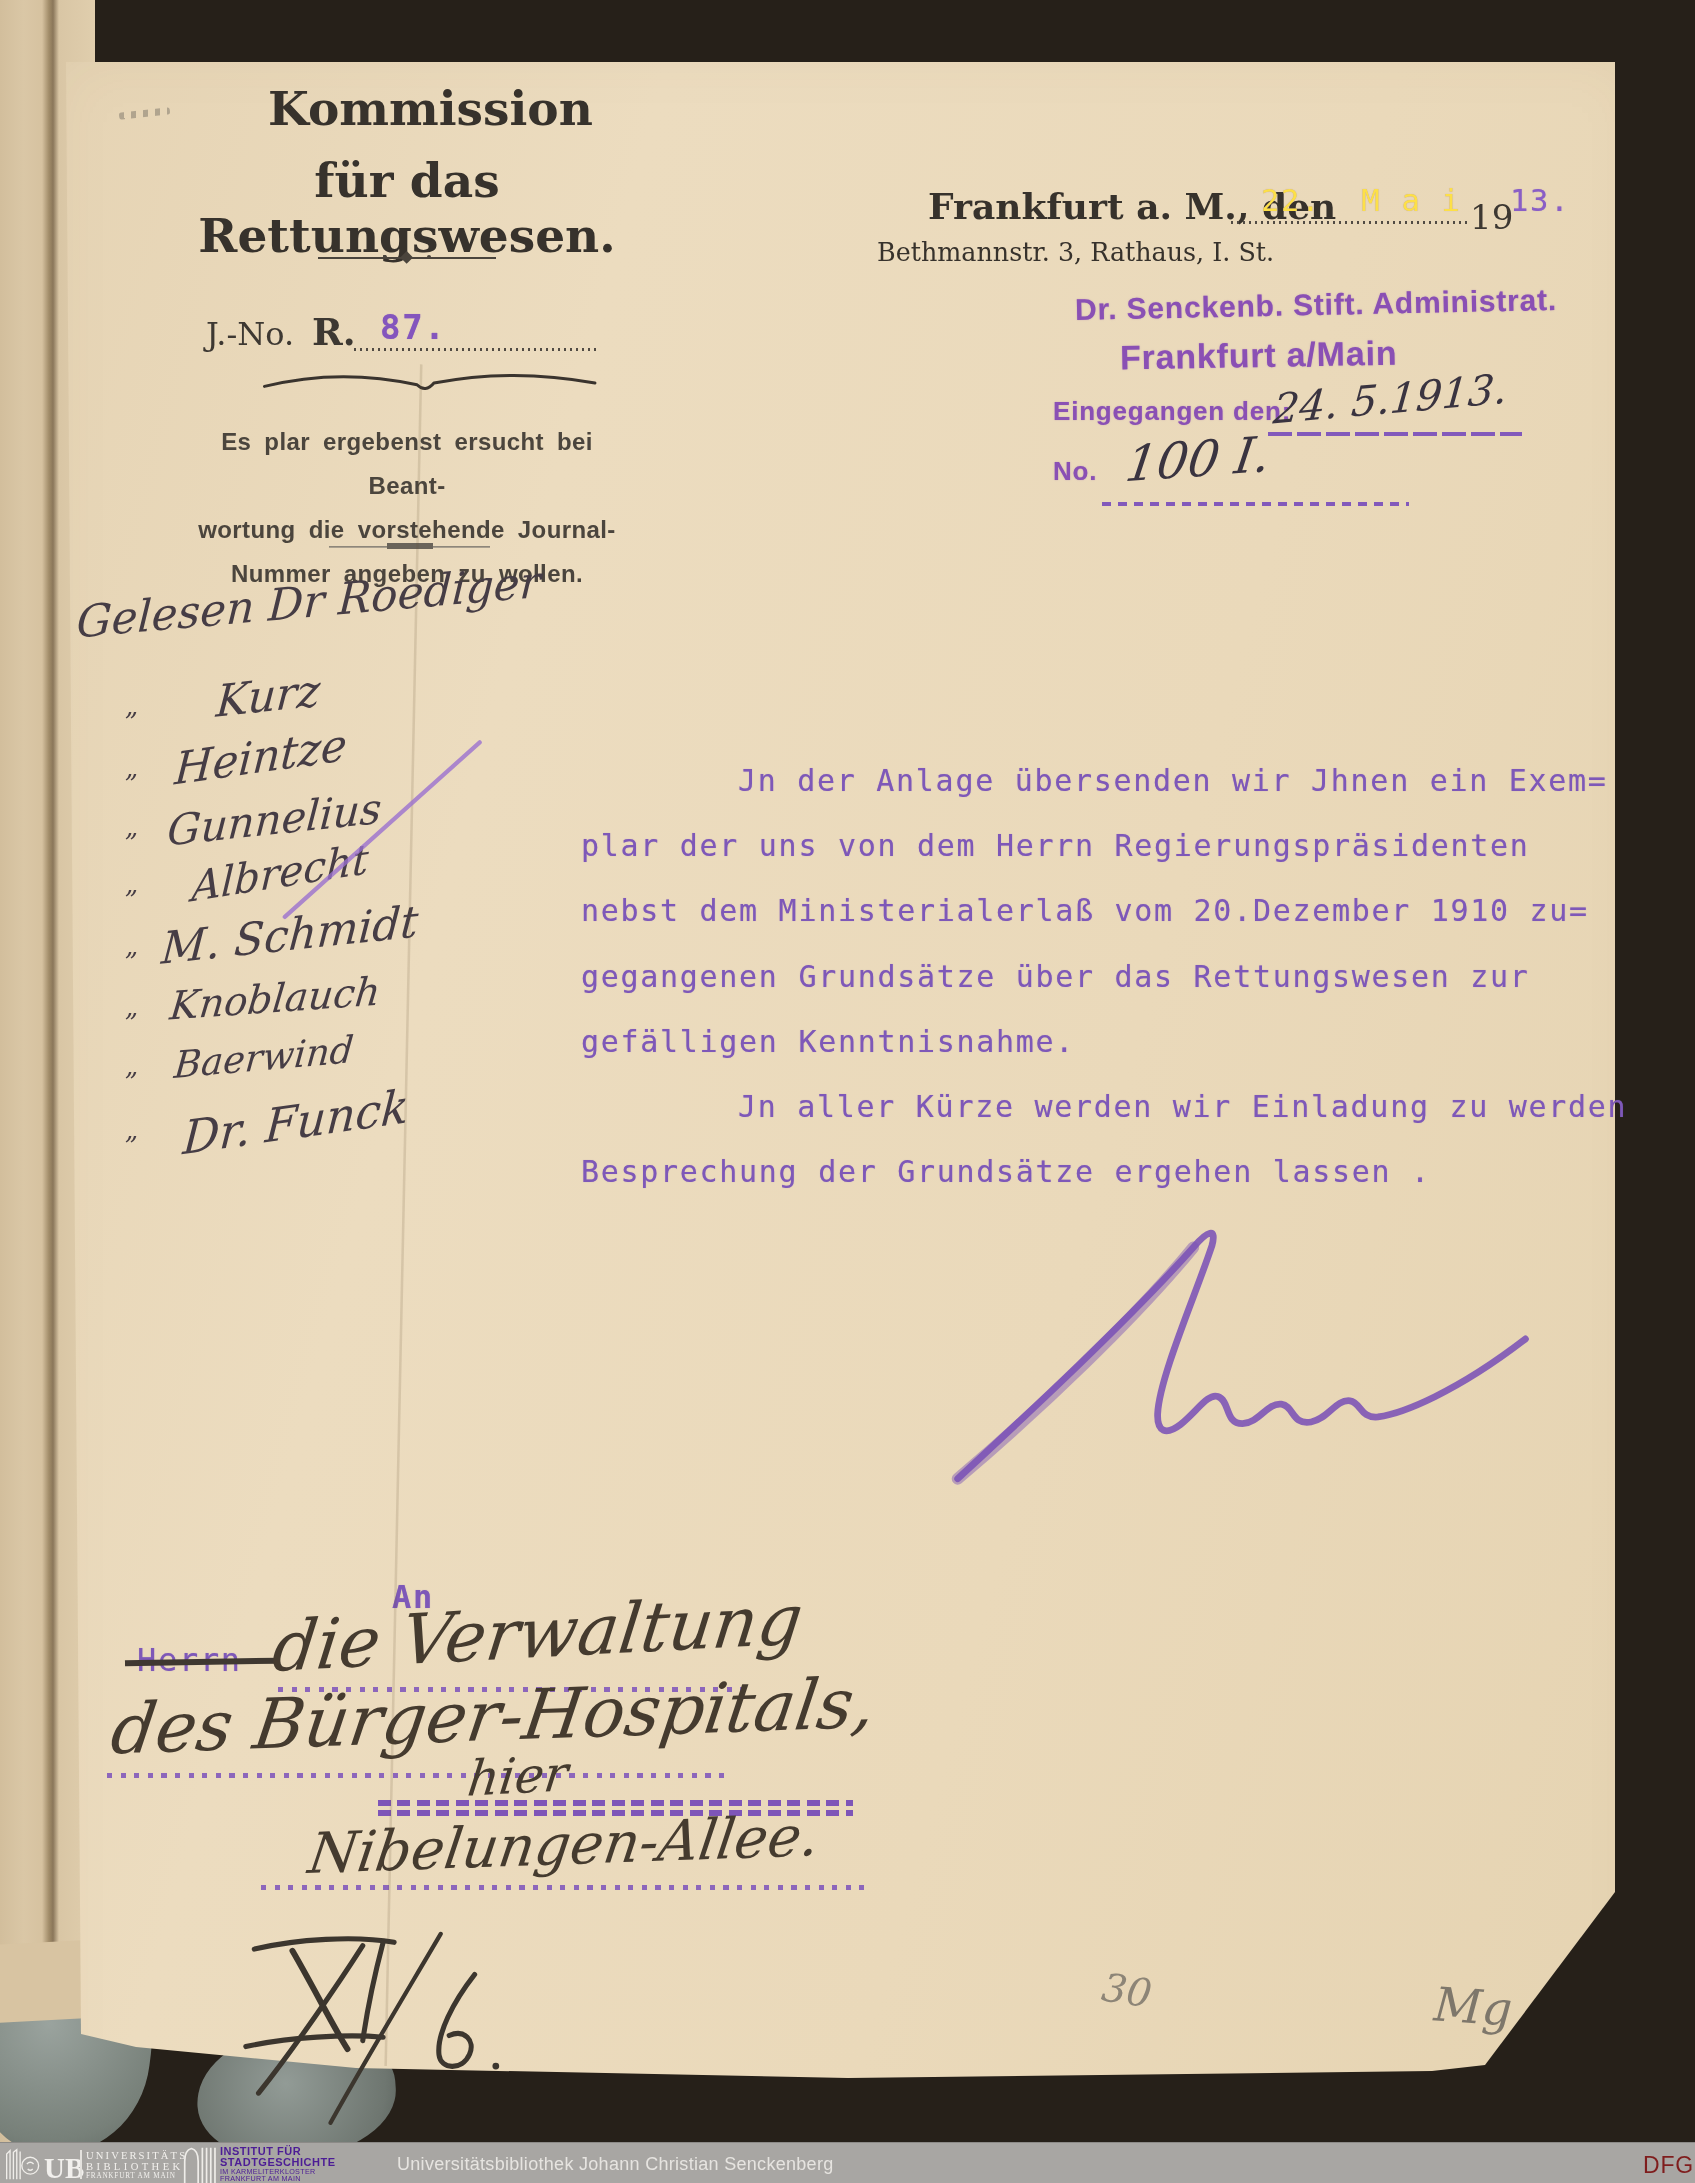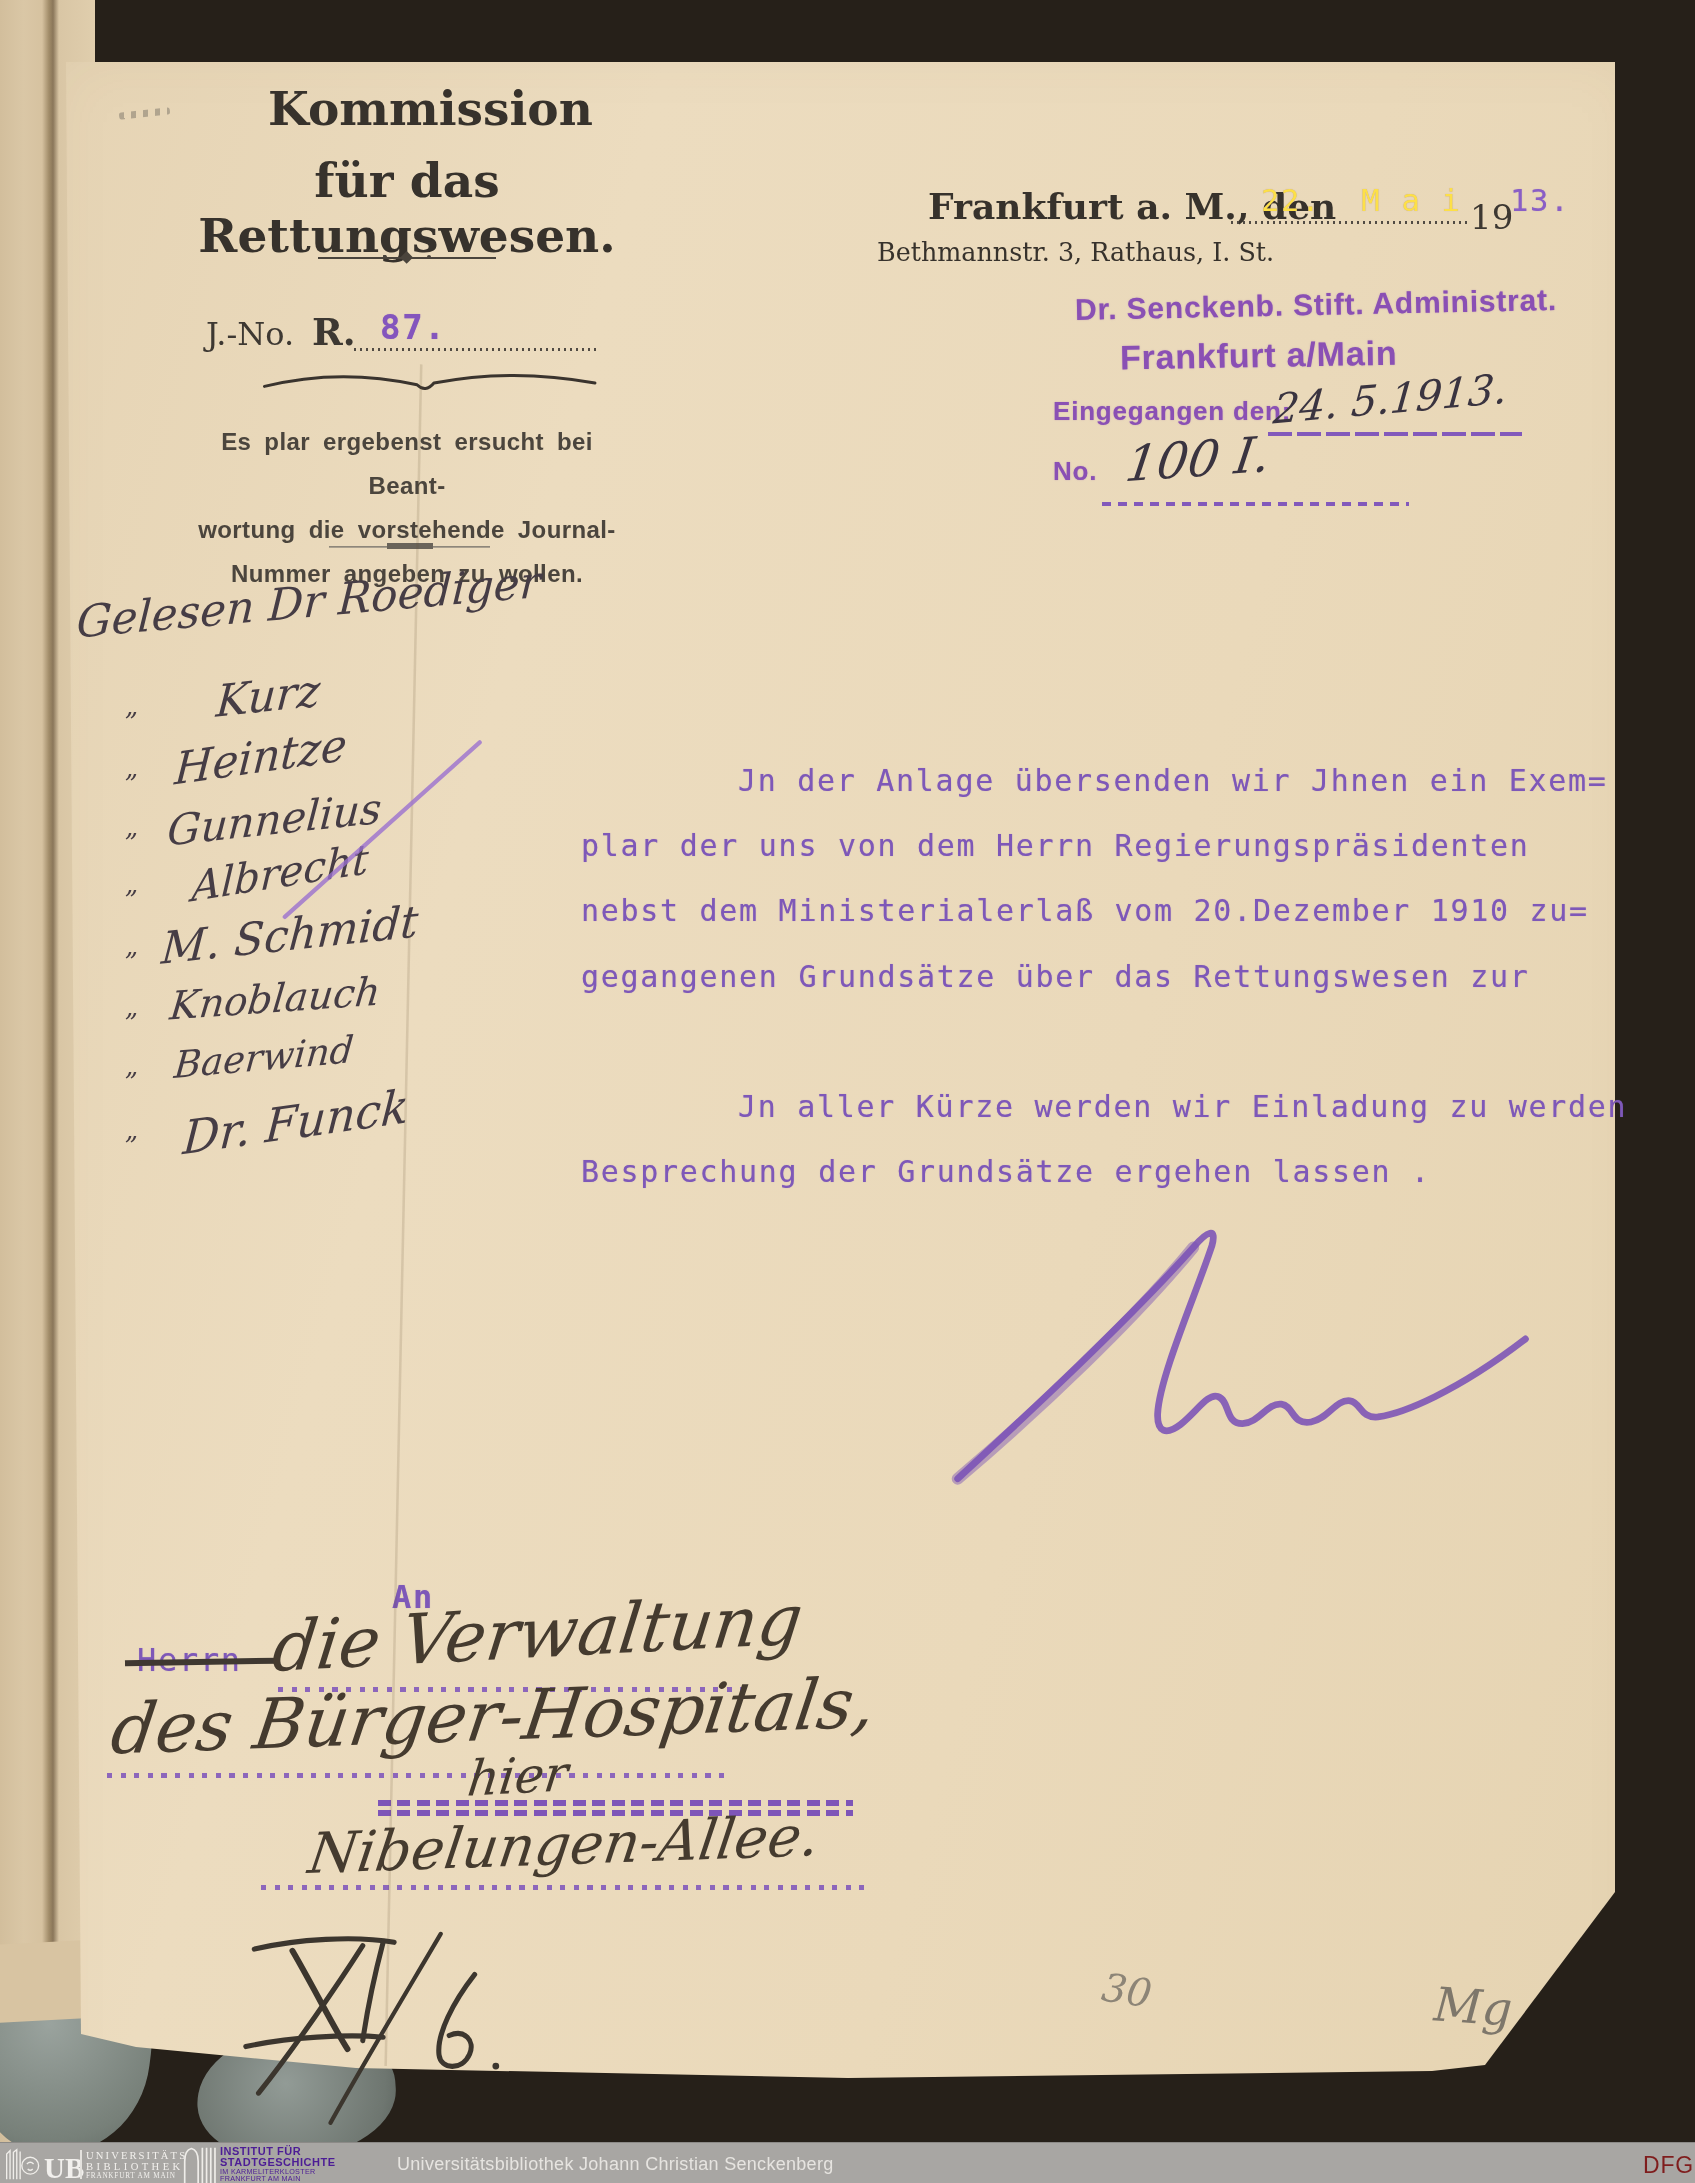--- a/index.html
+++ b/index.html
@@ -123,20 +123,21 @@
   <div class="abs hand" style="left:191px;top:849px;font-size:41px;transform:rotate(-9deg) skewX(-12deg);">Albrecht</div>
   <div class="abs hand" style="left:161px;top:909px;font-size:44px;transform:rotate(-6deg) skewX(-10deg);">M. Schmidt</div>
   <div class="abs hand" style="left:170px;top:976px;font-size:39px;transform:rotate(-4deg) skewX(-10deg);">Knoblauch</div>
   <div class="abs hand" style="left:174px;top:1036px;font-size:37px;transform:rotate(-5deg) skewX(-10deg);">Baerwind</div>
   <div class="abs hand" style="left:182px;top:1095px;font-size:46px;transform:rotate(-8deg) skewX(-12deg);">Dr. Funck</div>
 
   <div class="abs typed" style="left:581px;top:763px;font-size:30px;padding-left:157px;">Jn der Anlage übersenden wir Jhnen ein Exem=</div>
   <div class="abs typed" style="left:581px;top:828px;font-size:30px;">plar der uns von dem Herrn Regierungspräsidenten</div>
   <div class="abs typed" style="left:581px;top:893px;font-size:30px;">nebst dem Ministerialerlaß vom 20.Dezember 1910 zu=</div>
   <div class="abs typed" style="left:581px;top:959px;font-size:30px;">gegangenen Grundsätze über das Rettungswesen zur</div>
+  <div class="abs typed" style="left:581px;top:1024px;font-size:30px;">gefälligen Kenntnisnahme.</div>
   <div class="abs typed" style="left:581px;top:1089px;font-size:30px;padding-left:157px;">Jn aller Kürze werden wir Einladung zu werden</div>
   <div class="abs typed" style="left:581px;top:1154px;font-size:30px;">Besprechung der Grundsätze ergehen lassen .</div>
 
   <div class="abs typed" style="left:392px;top:1578px;font-size:32px;font-weight:bold;">An</div>
   <div class="abs typed" style="left:137px;top:1641px;font-size:32px;">Herrn</div>
   <div class="strike" style="left:125px;top:1659px;width:154px;height:6px;transform:rotate(-1deg);"></div>
   <div class="abs dots-purple" style="left:278px;top:1687px;width:464px;"></div>
   <div class="abs hand-addr" style="left:273px;top:1593px;font-size:69px;transform:rotate(-3deg) skewX(-10deg);">die Verwaltung</div>
   <div class="abs hand-addr" style="left:112px;top:1676px;font-size:69px;transform:rotate(-2deg) skewX(-10deg);">des Bürger-Hospitals,</div>
   <div class="abs dots-purple" style="left:107px;top:1773px;width:624px;"></div>

